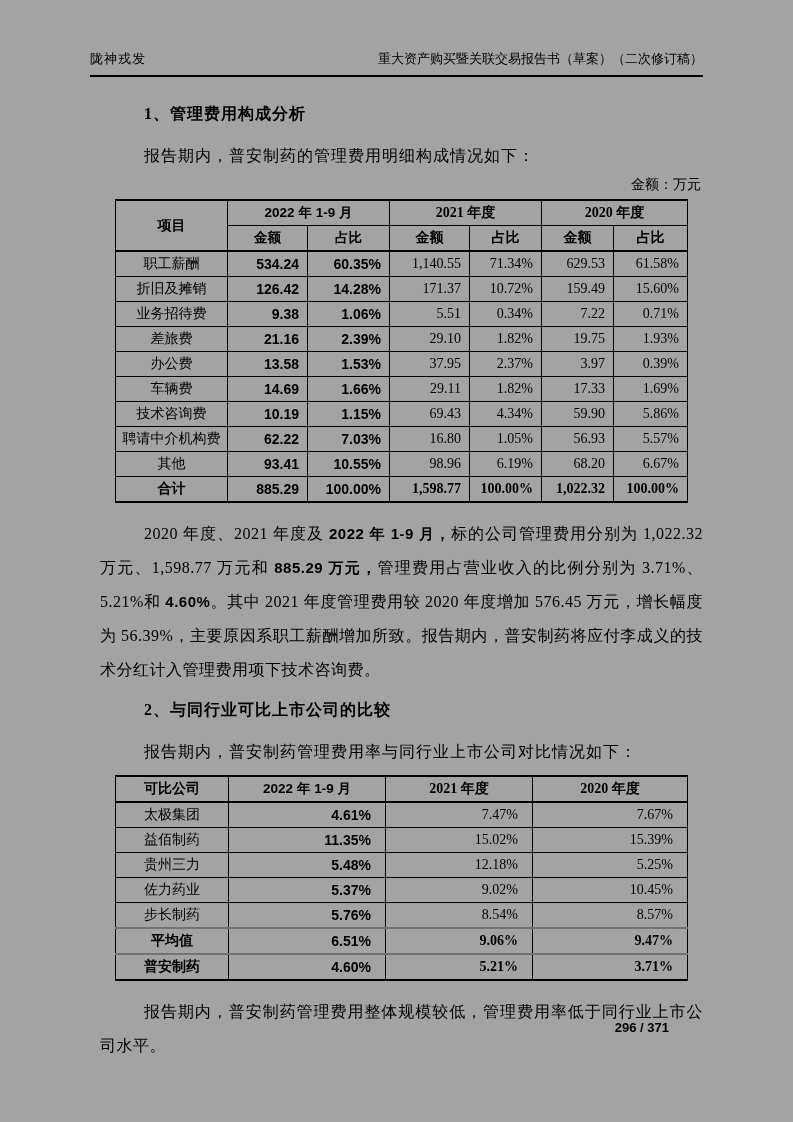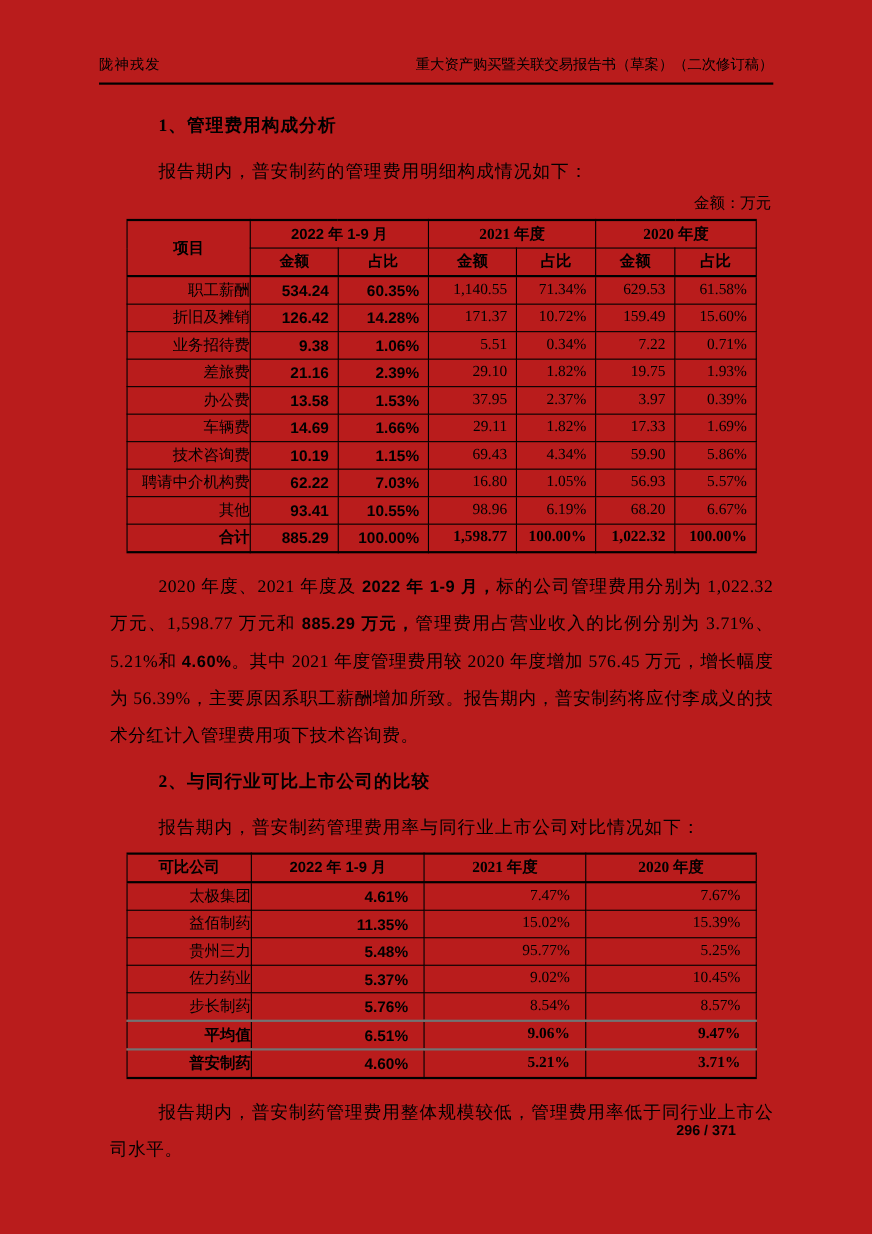--- a/index.html
+++ b/index.html
@@ -1,34 +1,34 @@
 <!DOCTYPE html>
 <html><head>
 <meta charset="utf-8">
 <style>
   html,body{margin:0;padding:0;background:#e8e8e8;}
-  .page{position:relative;width:793px;height:1122px;background:#b91c1c;margin:0 auto;
+  .page{position:relative;width:793px;height:1122px;background:#a3a3a3;margin:0 auto;
         font-family:"Liberation Serif","DejaVu Serif",serif;color:#000;overflow:hidden;}
   
   .hdr{position:absolute;top:50px;left:90px;width:613px;display:flex;justify-content:space-between;
        align-items:flex-end;border-bottom:2px solid #000;padding-bottom:7px;font-size:13px;}
   .hdr .l{letter-spacing:1px;}
   .hdr .r{letter-spacing:0;}
   
   .content{position:absolute;top:78px;left:100px;width:603px;}
   h2.sec{font-size:16px;font-weight:bold;margin:26px 0 0 44px;letter-spacing:1px;}
   p.intro{font-size:16px;margin:21px 0 0 44px;letter-spacing:1px;}
   .unit{font-size:14px;text-align:right;margin:9px 2px 0 0;}
   
   table{border-collapse:collapse;table-layout:fixed;width:572px;margin:5px auto 0 auto;
         border-top:2px solid #000;border-bottom:2px solid #000;}
   th,td{border:1px solid #000;height:24px;padding:0;overflow:hidden;white-space:nowrap;}
   thead{border-bottom:2px solid #000;}
   th{font-size:14px;font-weight:bold;text-align:center;}
-  td.lbl{font-size:14px;text-align:right;}
+  td.lbl{font-size:14px;text-align:center;}
   td.num{text-align:right;font-size:14px;padding-right:8px;}
   .t2 td.num{padding-right:14px;}
   .s22{font-family:"Liberation Sans","DejaVu Sans",sans-serif;font-weight:bold;font-size:13px;}
   th.g22{font-family:"Liberation Sans","DejaVu Sans",sans-serif;font-weight:bold;font-size:13.5px;}
   tr.total td{font-weight:bold;}
   tr.total td.lbl{font-weight:bold;margin-top:30px;}
   .t2 tr.total{border-top:2px solid #737373;}
   
   p.body{font-size:16px;line-height:34px;text-align:justify;text-indent:44px;margin:14px 0 0 0;
          letter-spacing:0.5px;}
@@ -201,21 +201,21 @@
         </tr>
         <tr>
           <td class="lbl">益佰制药</td>
           <td class="num s22">11.35%</td>
           <td class="num">15.02%</td>
           <td class="num">15.39%</td>
         </tr>
         <tr>
           <td class="lbl">贵州三力</td>
           <td class="num s22">5.48%</td>
-          <td class="num">95.77%</td>
+          <td class="num">12.18%</td>
           <td class="num">5.25%</td>
         </tr>
         <tr>
           <td class="lbl">佐力药业</td>
           <td class="num s22">5.37%</td>
           <td class="num">9.02%</td>
           <td class="num">10.45%</td>
         </tr>
         <tr>
           <td class="lbl">步长制药</td>

